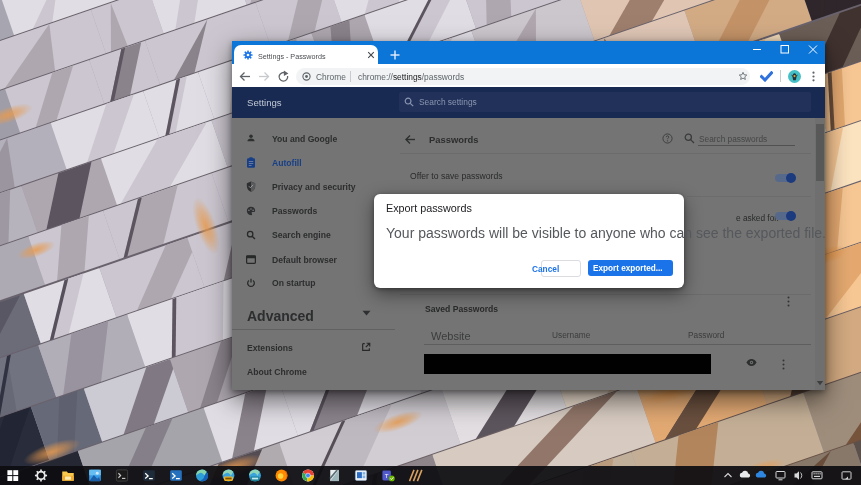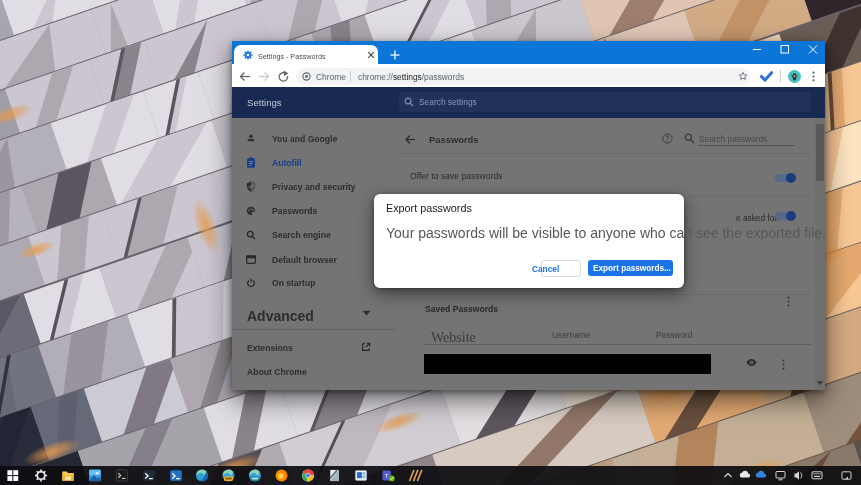--- a/index.html
+++ b/index.html
@@ -1085,23 +1085,23 @@
 
 <div class="abs" style="left:400px;top:294px;width:411px;height:1px;background:#6b6b6b;"></div>
 <div class="tx" style="left:425px;top:304px;font-size:8.6px;font-weight:bold;color:#292a2a;">Saved Passwords</div>
 <svg class="abs" style="left:786px;top:296px" width="5" height="11" viewBox="0 0 5 11">
  <g fill="#333434">
       <circle cx="2.5" cy="1.6" r="1"></circle>
       <circle cx="2.5" cy="5.5" r="1"></circle>
       <circle cx="2.5" cy="9.4" r="1"></circle>
     </g>
 </svg>
-<div class="tx" style="left:431px;top:330px;font-size:14px;color:#3b3c3c;font-family:Liberation Serif, serif;">Website</div>
+<div class="tx" style="left:431px;top:330px;font-size:11px;color:#3b3c3c;">Website</div>
 <div class="tx" style="left:544px;top:330px;font-size:8.3px;color:#3b3c3c;margin-left:8px;">Username</div>
-<div class="tx" style="left:656px;top:330px;font-size:8.3px;color:#3b3c3c;">Password</div>
+<div class="tx" style="left:688px;top:330px;font-size:8.3px;color:#3b3c3c;">Password</div>
 <div class="abs" style="left:424px;top:344px;width:387px;height:1px;background:#5e5e5e;"></div>
 <div class="abs" style="left:424px;top:354px;width:287px;height:20px;background:#010101;"></div>
 <svg class="abs" style="left:746px;top:358px" width="11" height="9" viewBox="0 0 24 17">
  <path d="M12 1 C7 1 3.2 4.2 1 8.5 C3.2 12.8 7 16 12 16 C17 16 20.8 12.8 23 8.5 C20.8 4.2 17 1 12 1 Z" fill="#2d2e2e"></path>
  <circle cx="12" cy="8.5" r="3.6" fill="#747474"></circle>
  <circle cx="12" cy="8.5" r="1.7" fill="#2d2e2e"></circle>
 </svg>
 <svg class="abs" style="left:781px;top:359px" width="5" height="11" viewBox="0 0 5 11">
  <g fill="#333434">
       <circle cx="2.5" cy="1.6" r="1"></circle>
@@ -1116,21 +1116,21 @@
  <polygon points="0.8,1 7.2,1 4,5.2" fill="#3e3e3e"></polygon>
 </svg>
 
 <div class="abs" style="left:374px;top:194px;width:310px;height:94px;background:#ffffff;border-radius:6px;
  box-shadow:0 6px 18px rgba(0,0,0,0.45),0 1px 4px rgba(0,0,0,0.35);"></div>
 <div class="tx" style="left:386px;top:202px;font-size:10.8px;color:#202124;">Export passwords</div>
 <div class="tx" style="left:386px;top:224.5px;font-size:14px;color:#55585c;">Your passwords will be visible to anyone who can see the exported file.</div>
 <div class="abs" style="left:541px;top:260px;width:38px;height:15px;border:1px solid #dadce0;border-radius:3px;background:#fff;"></div>
 <div class="tx" style="left:532px;top:264px;font-size:8.3px;font-weight:bold;color:#1a73e8;">Cancel</div>
 <div class="abs" style="left:588px;top:260px;width:85px;height:16px;border-radius:3px;background:#1a73e8;"></div>
-<div class="tx" style="left:593px;top:264px;font-size:8.2px;font-weight:bold;color:#ffffff;">Export passwords...</div>
+<div class="tx" style="left:593px;top:264px;font-size:8.2px;font-weight:bold;color:#ffffff;">Export exported...</div>
 
 <div class="abs" style="left:0;top:466px;width:861px;height:19px;background:rgba(13,13,17,0.93);"></div>
 <svg class="abs" style="left:0;top:466px" width="861" height="19" viewBox="0 0 861 19">
 
  <g fill="#ffffff">
       <rect x="7.4" y="4.2" width="4.9" height="4.9"></rect>
       <rect x="13.3" y="4.2" width="4.9" height="4.9"></rect>
       <rect x="7.4" y="10.1" width="4.9" height="4.9"></rect>
       <rect x="13.3" y="10.1" width="4.9" height="4.9"></rect>
     </g>

